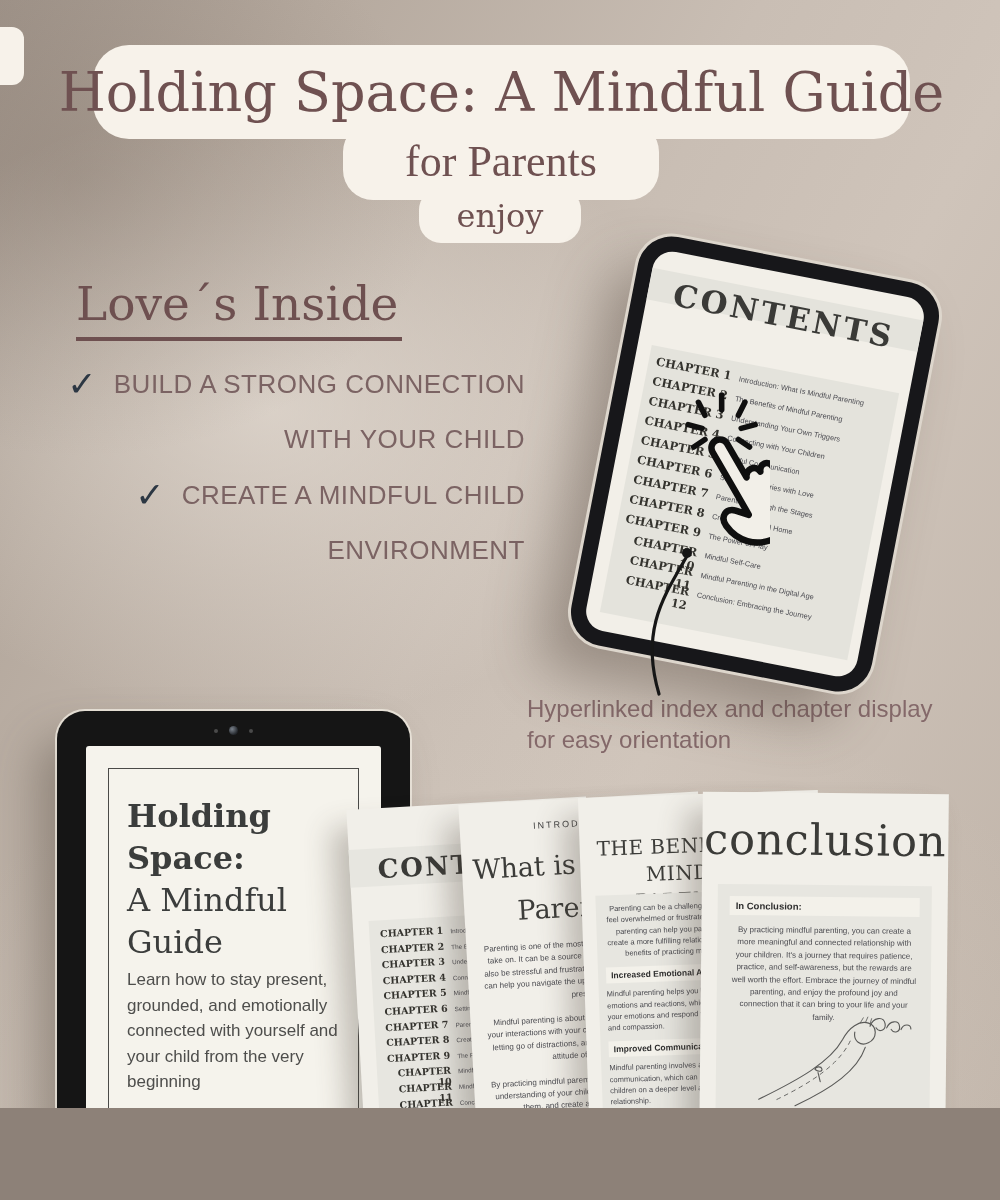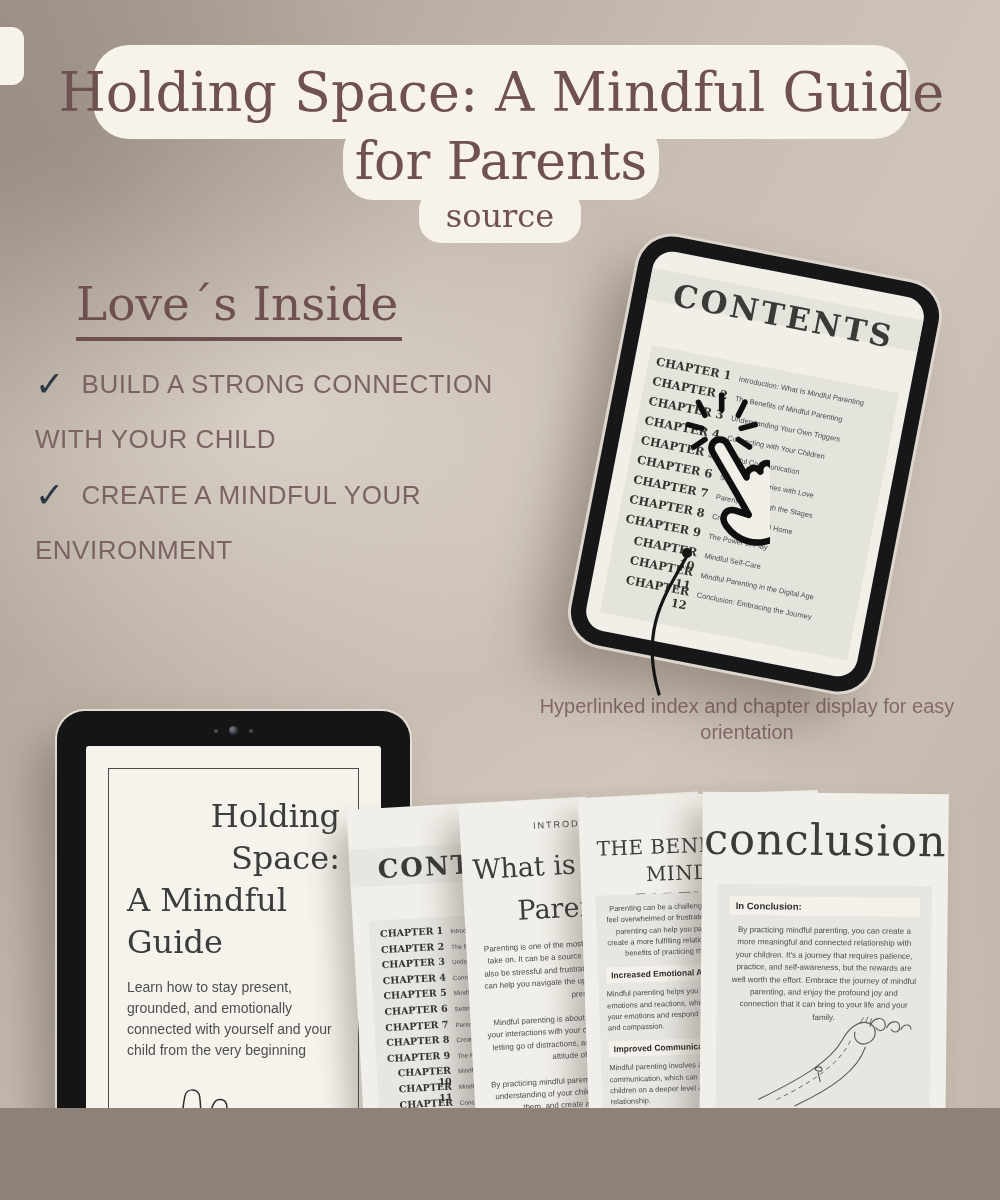--- a/index.html
+++ b/index.html
@@ -16,34 +16,34 @@
 
   .deco-corner{position:absolute;left:-18px;top:27px;width:42px;height:58px;background:#f7f2ea;border-radius:12px;z-index:1;}
 
   
   .banner-box{position:absolute;background:#f7f2ea;display:flex;align-items:center;justify-content:center;z-index:2;}
   .b1{left:93px;top:45px;width:817px;height:94px;border-radius:36px;}
   .b2{left:343px;top:122px;width:316px;height:78px;border-radius:30px;}
   .b3{left:419px;top:188px;width:162px;height:55px;border-radius:22px;}
   .banner-t{font-family:"DejaVu Serif","Liberation Serif",serif;color:#6f5151;white-space:nowrap;}
   .b1 .banner-t{font-size:54px;}
-  .b2 .banner-t{font-size:52px;}
+  .b2 .banner-t{font-size:44px;font-family:Liberation Serif, serif;}
   .b3 .banner-t{font-size:32px;}
 
   
   .wi-title{position:absolute;left:76px;top:276px;z-index:2;
     font-family:"DejaVu Serif","Liberation Serif",serif;font-size:47px;color:#6e5050;
     border-bottom:4px solid #6e5050;padding:0 4px 6px 0;}
   .checklist{position:absolute;left:35px;top:356px;width:490px;z-index:2;
-    font-size:26px;line-height:55px;letter-spacing:0.5px;color:#7b6363;}
+    font-size:26px;line-height:55px;letter-spacing:0.5px;color:#7b6363;text-align:right;}
   .check{font-size:35px;font-weight:bold;color:#2c3743;margin-right:9px;vertical-align:-3px;}
 
   
-  .caption{position:absolute;left:527px;top:693px;width:440px;z-index:2;text-align:center;
-    font-size:20px;line-height:1.3;color:#84696a;}
+  .caption{position:absolute;left:527px;top:693px;width:440px;z-index:2;text-align:left;
+    font-size:24px;line-height:1.3;color:#84696a;}
   .connector{position:absolute;left:0;top:0;width:1000px;height:1200px;z-index:5;pointer-events:none;}
 
   
   .tablet-top{position:absolute;left:602px;top:256px;width:306px;height:416px;z-index:4;
     background:#17171a;border-radius:34px;transform:rotate(11deg);
     box-shadow:0 0 0 3px #ddd6cc, -26px 34px 55px rgba(74,62,53,0.40);}
   .tt-screen{position:absolute;left:15px;right:15px;top:15px;bottom:15px;background:#f2efe8;border-radius:20px;overflow:hidden;}
   .tt-band{position:absolute;left:0;right:0;top:20px;height:32px;background:#e4e3dc;}
   .tt-heading{position:absolute;left:0;right:0;top:24px;text-align:center;
     font-family:"DejaVu Serif","Liberation Serif",serif;font-weight:bold;font-size:31px;letter-spacing:3px;color:#3a3a37;}
@@ -58,22 +58,22 @@
   
   .tablet-bottom{position:absolute;left:57px;top:711px;width:353px;height:489px;z-index:3;
     background:#151515;border-radius:28px;
     box-shadow:0 0 0 2px rgba(238,232,223,0.8), -20px 26px 45px rgba(74,62,53,0.38);}
   .cam{position:absolute;top:15px;left:0;right:0;display:flex;justify-content:center;align-items:center;gap:11px;}
   .cam-dot{width:4px;height:4px;border-radius:50%;background:#4a4a4a;}
   .cam-lens{width:9px;height:9px;border-radius:50%;background:radial-gradient(circle at 35% 35%,#7a828c,#23262b 70%);}
   .tb-screen{position:absolute;left:29px;right:29px;top:35px;bottom:28px;background:#f5f3ec;border-radius:3px;}
   .tb-frame{position:absolute;left:22px;right:22px;top:22px;bottom:22px;border:1.5px solid #4a4a48;padding:26px 18px 0 18px;box-sizing:border-box;}
   .cover-title{font-family:"DejaVu Serif","Liberation Serif",serif;font-size:32px;line-height:42px;color:#3b3d3c;}
-  .cover-title .bold{font-weight:normal;text-align:right;}
-  .cover-sub{margin-top:14px;font-size:14px;line-height:1.5;color:#4e4e4c;}
+  .cover-title .bold{font-weight:bold;}
+  .cover-sub{margin-top:4px;font-size:17px;line-height:1.5;color:#4e4e4c;}
   .cover-hands{margin-top:2px;text-align:center;}
 
   
   .page{position:absolute;width:240px;height:352px;background:#f1efe9;
     box-shadow:-16px 18px 28px rgba(74,62,53,0.30);}
   .page-1{left:356px;top:803px;transform:rotate(-3.2deg);z-index:7;}
   .page-2{left:468px;top:798px;transform:rotate(-3.2deg);z-index:8;}
   .page-3{left:584px;top:794px;transform:rotate(-2deg);z-index:9;}
   .page-4{left:701px;top:793px;width:246px;height:357px;transform:rotate(0.6deg);z-index:10;}
 
@@ -117,27 +117,27 @@
 
   <div class="deco-corner"></div>
 
   <div class="banner-box b1">
     <span class="banner-t">Holding Space: A Mindful Guide</span>
   </div>
   <div class="banner-box b2">
     <span class="banner-t">for Parents</span>
   </div>
   <div class="banner-box b3">
-    <span class="banner-t">source</span>
+    <span class="banner-t">enjoy</span>
   </div>
 
   <div class="wi-title">Love´s Inside</div>
   <div class="checklist">
       <div><span class="check">✓</span><span> BUILD A STRONG CONNECTION WITH YOUR CHILD</span></div>
-      <div><span class="check">✓</span><span> CREATE A MINDFUL YOUR ENVIRONMENT</span></div>
+      <div><span class="check">✓</span><span> CREATE A MINDFUL CHILD ENVIRONMENT</span></div>
     </div>
 
   <div class="tablet-top">
     <div class="tt-screen">
       <div class="tt-band"></div>
       <div class="tt-heading">CONTENTS</div>
       <div class="tt-chapters">
           <div class="ch-row">
             <span class="ch-label">CHAPTER 1</span>
             <span class="ch-title">Introduction: What Is Mindful Parenting</span>

